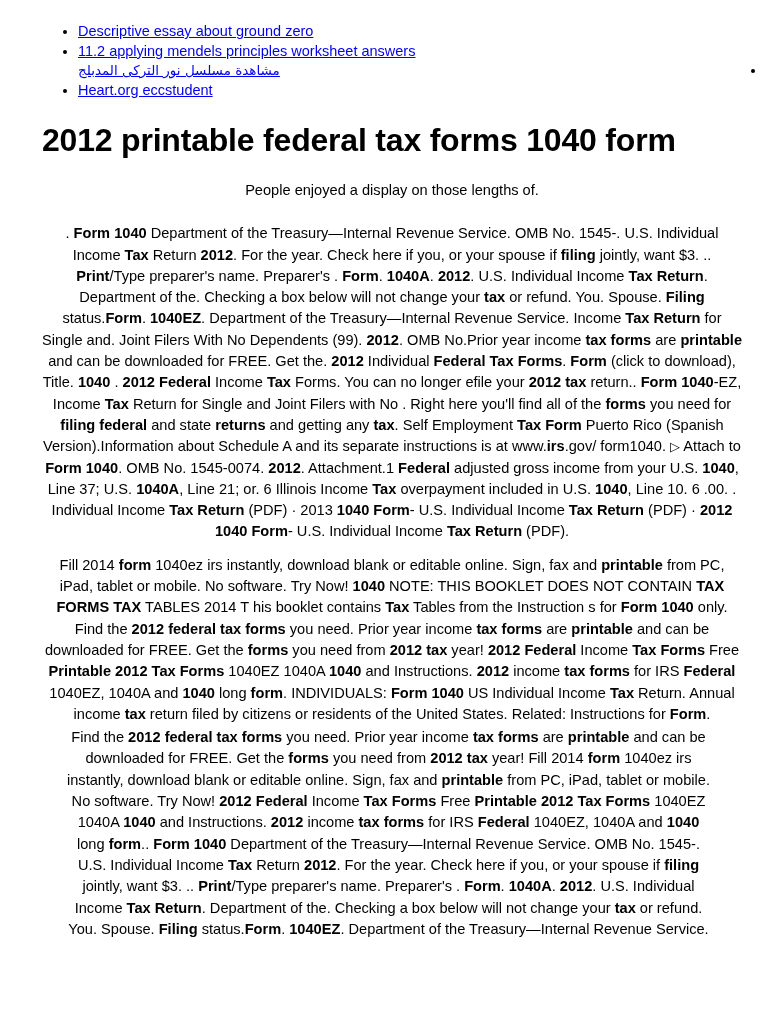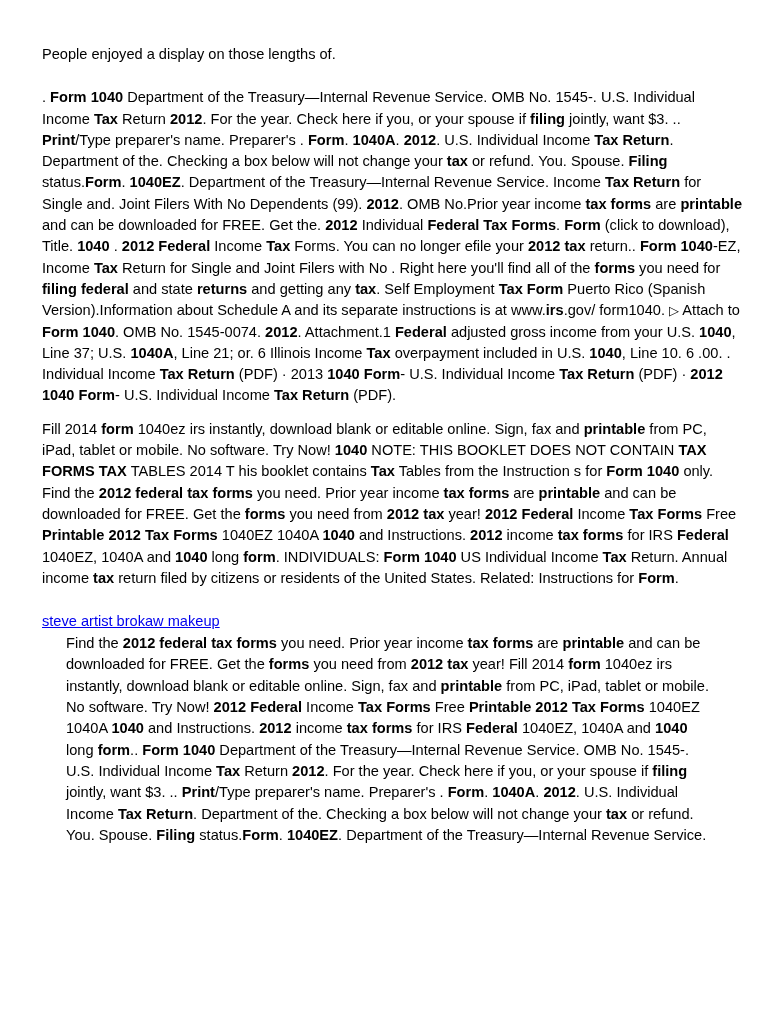--- a/index.html
+++ b/index.html
@@ -66,21 +66,21 @@
     line-height: 36px;
     margin: 22px 0 0 12px;
     letter-spacing: -0.2px;
   }
 
   
   p.body-text {
     font-size: 14.6px;
     line-height: 21.3px;
     margin: 22px 0 0 12px;
-    text-align: left;
+    text-align: center;
     width: 700px;
   }
   p.body-text.tight {
     margin-top: 12px;
   }
   p.body-text b {
     font-weight: bold;
   }
 
   a.inline-link {
@@ -101,27 +101,41 @@
   .tri {
     font-family: "DejaVu Sans", sans-serif;
     font-size: 13px;
   }
 </style>
 </head>
 <body>
 
 <div class="page">
 
+  <ul class="link-list">
+    <li>
+      <a class="tlink" href="#">Descriptive essay about ground zero</a>
+    </li>
+    <li>
+      <a class="tlink" href="#">11.2 applying mendels principles worksheet answers</a>
+    </li>
+    <li class="rtl-item">
+      <span class="rtl-wrap">
+        <a class="tlink rtl" href="#">مشاهدة مسلسل نور التركى المدبلج</a>
+      </span>
+    </li>
+    <li>
+      <a class="tlink" href="#">Heart.org eccstudent</a>
+    </li>
+  </ul>
 
+  <h1 class="doc-title">2012 printable federal tax forms 1040 form</h1>
 
   <p class="body-text">People enjoyed a display on those lengths of.</p>
 
   <p class="body-text"><span>. </span><b>Form 1040</b><span> Department of the Treasury—Internal Revenue Service. OMB No. 1545-. U.S. Individual Income </span><b>Tax</b><span> Return </span><b>2012</b><span>. For the year. Check here if you, or your spouse if </span><b>filing</b><span> jointly, want $3. .. </span><b>Print</b><span>/Type preparer's name. Preparer's . </span><b>Form</b><span>. </span><b>1040A</b><span>. </span><b>2012</b><span>. U.S. Individual Income </span><b>Tax Return</b><span>. Department of the. Checking a box below will not change your </span><b>tax</b><span> or refund. You. Spouse. </span><b>Filing</b><span> status.</span><b>Form</b><span>. </span><b>1040EZ</b><span>. Department of the Treasury—Internal Revenue Service. Income </span><b>Tax Return</b><span> for Single and. Joint Filers With No Dependents (99). </span><b>2012</b><span>. OMB No.Prior year income </span><b>tax forms</b><span> are </span><b>printable</b><span> and can be downloaded for FREE. Get the. </span><b>2012</b><span> Individual </span><b>Federal Tax Forms</b><span>. </span><b>Form</b><span> (click to download), Title. </span><b>1040</b><span> . </span><b>2012 Federal</b><span> Income </span><b>Tax</b><span> Forms. You can no longer efile your </span><b>2012 tax</b><span> return.. </span><b>Form 1040</b><span>-EZ, Income </span><b>Tax</b><span> Return for Single and Joint Filers with No . Right here you'll find all of the </span><b>forms</b><span> you need for </span><b>filing federal</b><span> and state </span><b>returns</b><span> and getting any </span><b>tax</b><span>. Self Employment </span><b>Tax Form</b><span> Puerto Rico (Spanish Version).Information about Schedule A and its separate instructions is at www.</span><b>irs</b><span>.gov/ form1040. </span><span class="tri">▷</span><span> Attach to </span><b>Form 1040</b><span>. OMB No. 1545-0074. </span><b>2012</b><span>. Attachment.1 </span><b>Federal</b><span> adjusted gross income from your U.S. </span><b>1040</b><span>, Line 37; U.S. </span><b>1040A</b><span>, Line 21; or. 6 Illinois Income </span><b>Tax</b><span> overpayment included in U.S. </span><b>1040</b><span>, Line 10. 6 .00. . Individual Income </span><b>Tax Return</b><span> (PDF) · 2013 </span><b>1040 Form</b><span>- U.S. Individual Income </span><b>Tax Return</b><span> (PDF) · </span><b>2012 1040 Form</b><span>- U.S. Individual Income </span><b>Tax Return</b><span> (PDF).</span></p>
 
   <p class="body-text tight"><span>Fill 2014 </span><b>form</b><span> 1040ez irs instantly, download blank or editable online. Sign, fax and </span><b>printable</b><span> from PC, iPad, tablet or mobile. No software. Try Now! </span><b>1040</b><span> NOTE: THIS BOOKLET DOES NOT CONTAIN </span><b>TAX FORMS TAX</b><span> TABLES 2014 T his booklet contains </span><b>Tax</b><span> Tables from the Instruction s for </span><b>Form 1040</b><span> only. Find the </span><b>2012 federal tax forms</b><span> you need. Prior year income </span><b>tax forms</b><span> are </span><b>printable</b><span> and can be downloaded for FREE. Get the </span><b>forms</b><span> you need from </span><b>2012 tax</b><span> year! </span><b>2012 Federal</b><span> Income </span><b>Tax Forms</b><span> Free </span><b>Printable 2012 Tax Forms</b><span> 1040EZ 1040A </span><b>1040</b><span> and Instructions. </span><b>2012</b><span> income </span><b>tax forms</b><span> for IRS </span><b>Federal</b><span> 1040EZ, 1040A and </span><b>1040</b><span> long </span><b>form</b><span>. INDIVIDUALS: </span><b>Form 1040</b><span> US Individual Income </span><b>Tax</b><span> Return. Annual income </span><b>tax</b><span> return filed by citizens or residents of the United States. Related: Instructions for </span><b>Form</b><span>.</span></p>
 
-  <div class="link-line">
-    <a class="inline-link" href="#">steve artist brokaw makeup</a>
-  </div>
 
   <p class="body-text indented"><span>Find the </span><b>2012 federal tax forms</b><span> you need. Prior year income </span><b>tax forms</b><span> are </span><b>printable</b><span> and can be downloaded for FREE. Get the </span><b>forms</b><span> you need from </span><b>2012 tax</b><span> year! Fill 2014 </span><b>form</b><span> 1040ez irs instantly, download blank or editable online. Sign, fax and </span><b>printable</b><span> from PC, iPad, tablet or mobile. No software. Try Now! </span><b>2012 Federal</b><span> Income </span><b>Tax Forms</b><span> Free </span><b>Printable 2012 Tax Forms</b><span> 1040EZ 1040A </span><b>1040</b><span> and Instructions. </span><b>2012</b><span> income </span><b>tax forms</b><span> for IRS </span><b>Federal</b><span> 1040EZ, 1040A and </span><b>1040</b><span> long </span><b>form</b><span>.. </span><b>Form 1040</b><span> Department of the Treasury—Internal Revenue Service. OMB No. 1545-. U.S. Individual Income </span><b>Tax</b><span> Return </span><b>2012</b><span>. For the year. Check here if you, or your spouse if </span><b>filing</b><span> jointly, want $3. .. </span><b>Print</b><span>/Type preparer's name. Preparer's . </span><b>Form</b><span>. </span><b>1040A</b><span>. </span><b>2012</b><span>. U.S. Individual Income </span><b>Tax Return</b><span>. Department of the. Checking a box below will not change your </span><b>tax</b><span> or refund. You. Spouse. </span><b>Filing</b><span> status.</span><b>Form</b><span>. </span><b>1040EZ</b><span>. Department of the Treasury—Internal Revenue Service.</span></p>
 
 </div>
 
 </body></html>

